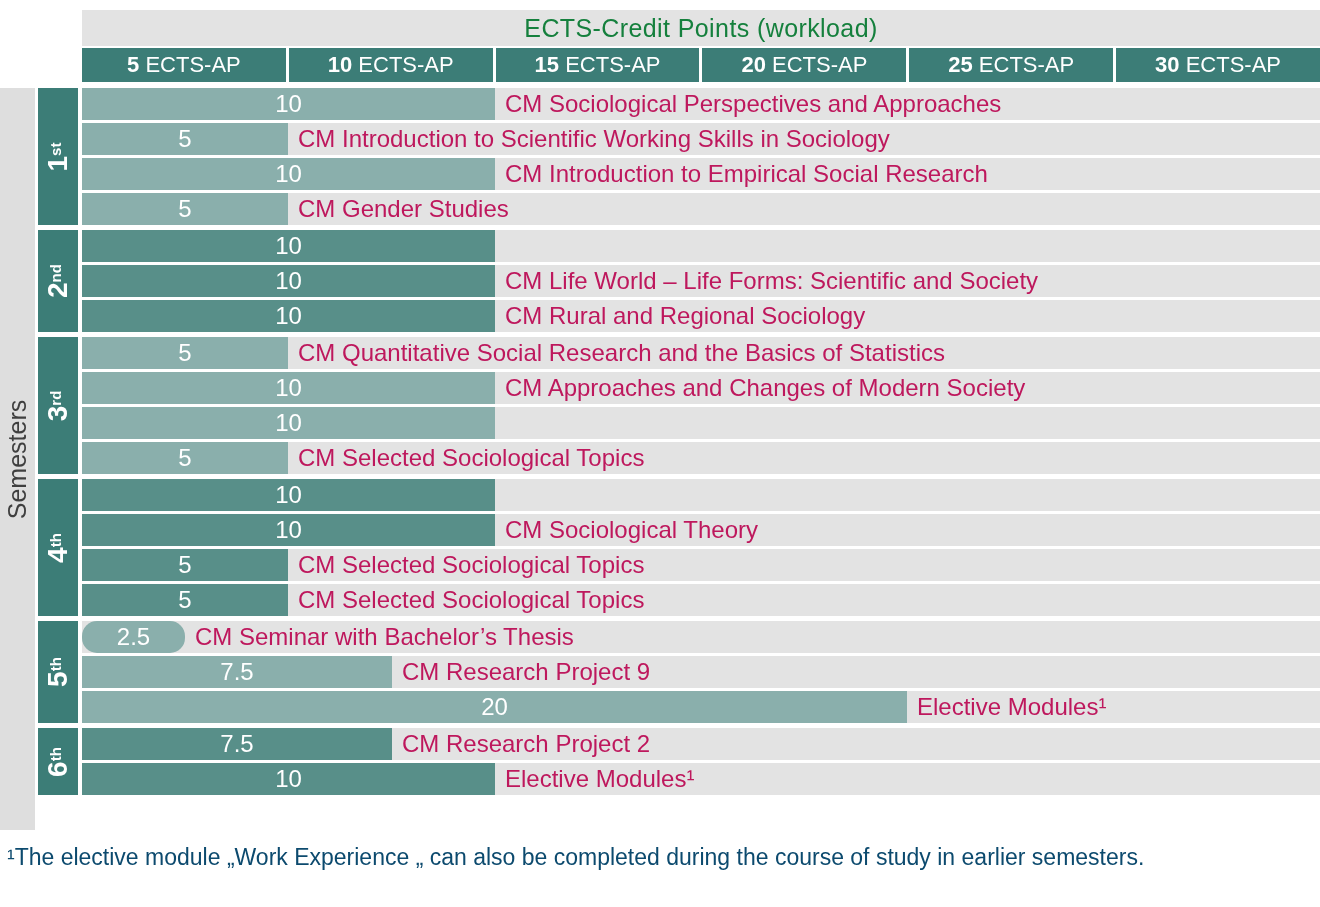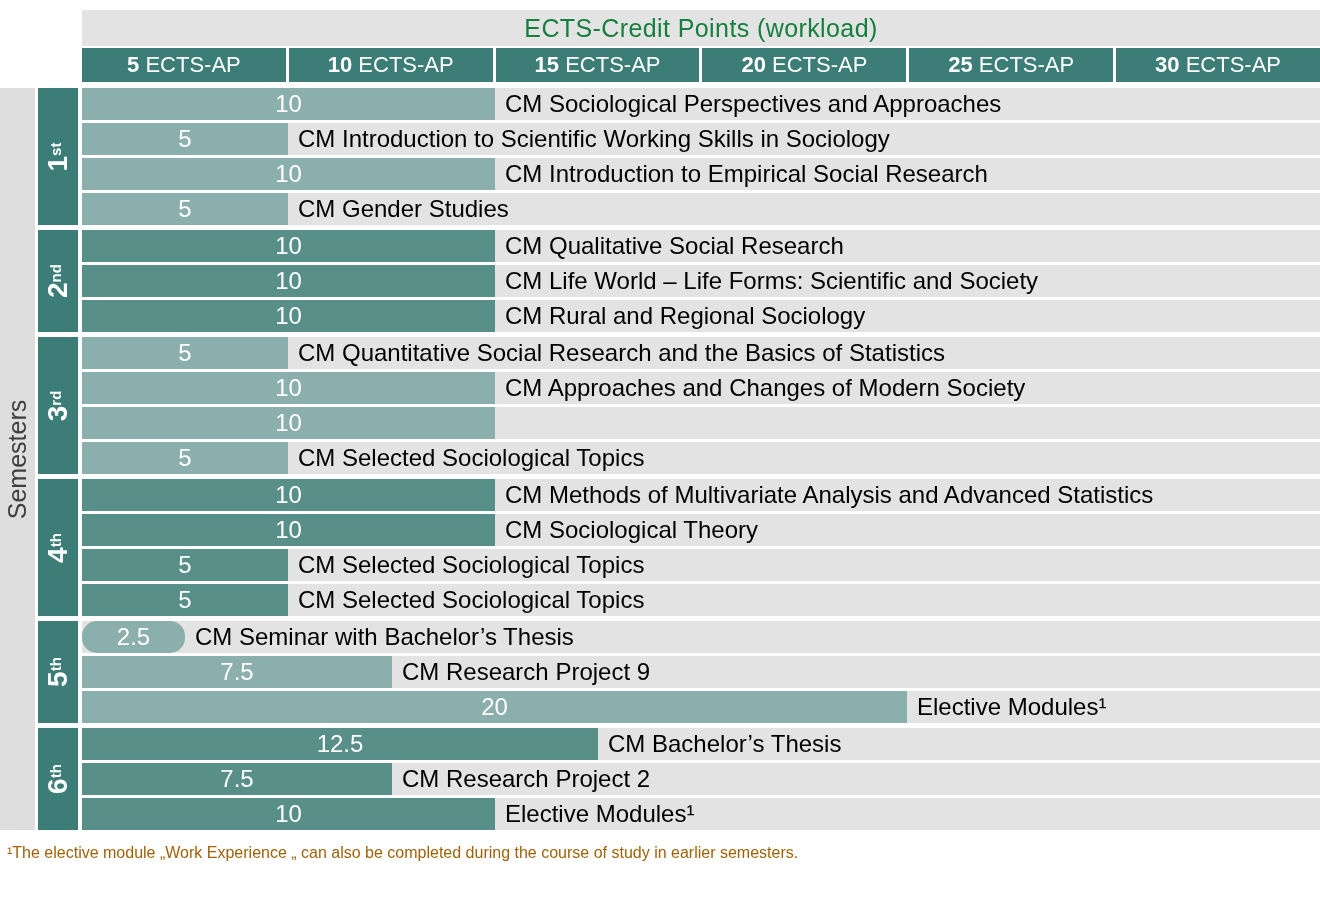--- a/index.html
+++ b/index.html
@@ -55,25 +55,25 @@
   .row {
     height:32px; background:var(--row-bg,#e3e3e3);
     display:flex; align-items:center; overflow:hidden;
   }
   .bar {
     height:100%; flex:0 0 auto;
     display:flex; align-items:center; justify-content:center;
   }
   .bar-num { color:#ffffff; font-size:24px; }
   .mod-label {
-    margin-left:10px; font-size:24px; color:#000000; white-space:nowrap;
+    margin-left:10px; font-size:24px; color:#be185d; white-space:nowrap;
   }
   .footnote {
     position:absolute; left:7px; top:844px; width:1310px;
-    font-size:16px; color:#a16207;
+    font-size:23px; color:#0c4a6e;
   }
 </style>
 </head>
 <body>
 
 <div class="canvas">
   <div class="title-strip">ECTS-Credit Points (workload)</div>
   <div class="col-headers">
       <div class="col-header">
         <span class="col-val">5</span>
@@ -137,21 +137,20 @@
       </div>
       <div class="group">
         <div class="sem-box">
           <span class="sem-txt"><span class="sem-num">2</span><sup class="sem-suffix">nd</sup></span>
         </div>
         <div class="rows">
           <div class="row">
             <div class="bar" style="width: 413px; background: rgb(88, 143, 137);">
               <span class="bar-num">10</span>
             </div>
-            <span class="mod-label">CM Qualitative Social Research</span>
           </div>
           <div class="row">
             <div class="bar" style="width: 413px; background: rgb(88, 143, 137);">
               <span class="bar-num">10</span>
             </div>
             <span class="mod-label">CM Life World – Life Forms: Scientific and Society</span>
           </div>
           <div class="row">
             <div class="bar" style="width: 413px; background: rgb(88, 143, 137);">
               <span class="bar-num">10</span>
@@ -192,21 +191,20 @@
       </div>
       <div class="group">
         <div class="sem-box">
           <span class="sem-txt"><span class="sem-num">4</span><sup class="sem-suffix">th</sup></span>
         </div>
         <div class="rows">
           <div class="row">
             <div class="bar" style="width: 413px; background: rgb(88, 143, 137);">
               <span class="bar-num">10</span>
             </div>
-            <span class="mod-label">CM Methods of Multivariate Analysis and Advanced Statistics</span>
           </div>
           <div class="row">
             <div class="bar" style="width: 413px; background: rgb(88, 143, 137);">
               <span class="bar-num">10</span>
             </div>
             <span class="mod-label">CM Sociological Theory</span>
           </div>
           <div class="row">
             <div class="bar" style="width: 206px; background: rgb(88, 143, 137);">
               <span class="bar-num">5</span>
@@ -244,26 +242,20 @@
             </div>
             <span class="mod-label">Elective Modules¹</span>
           </div>
         </div>
       </div>
       <div class="group">
         <div class="sem-box">
           <span class="sem-txt"><span class="sem-num">6</span><sup class="sem-suffix">th</sup></span>
         </div>
         <div class="rows">
-          <div class="row">
-            <div class="bar" style="width: 516px; background: rgb(88, 143, 137);">
-              <span class="bar-num">12.5</span>
-            </div>
-            <span class="mod-label">CM Bachelor’s Thesis</span>
-          </div>
           <div class="row">
             <div class="bar" style="width: 310px; background: rgb(88, 143, 137);">
               <span class="bar-num">7.5</span>
             </div>
             <span class="mod-label">CM Research Project 2</span>
           </div>
           <div class="row">
             <div class="bar" style="width: 413px; background: rgb(88, 143, 137);">
               <span class="bar-num">10</span>
             </div>

